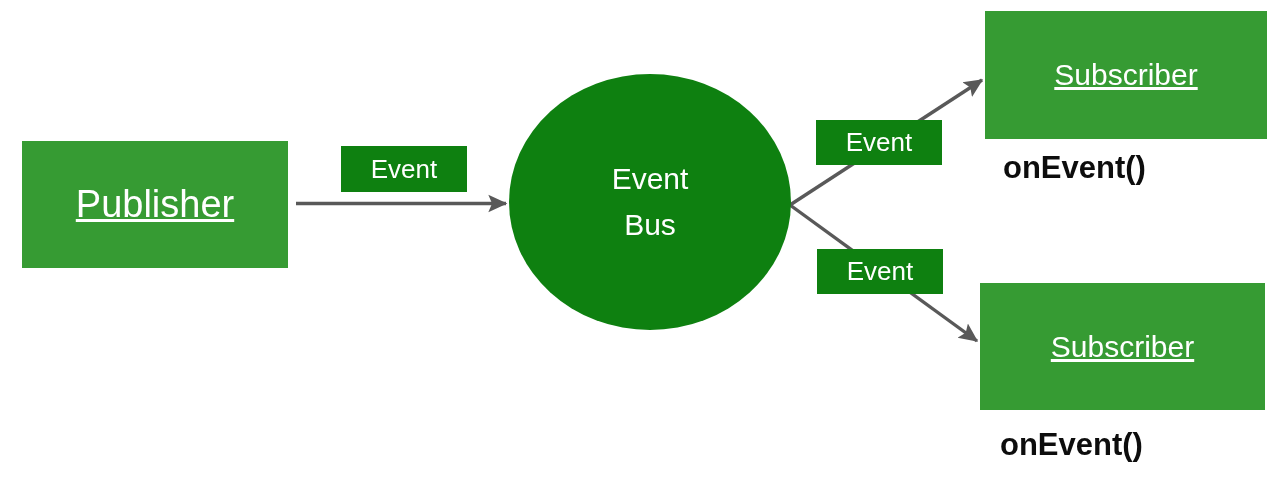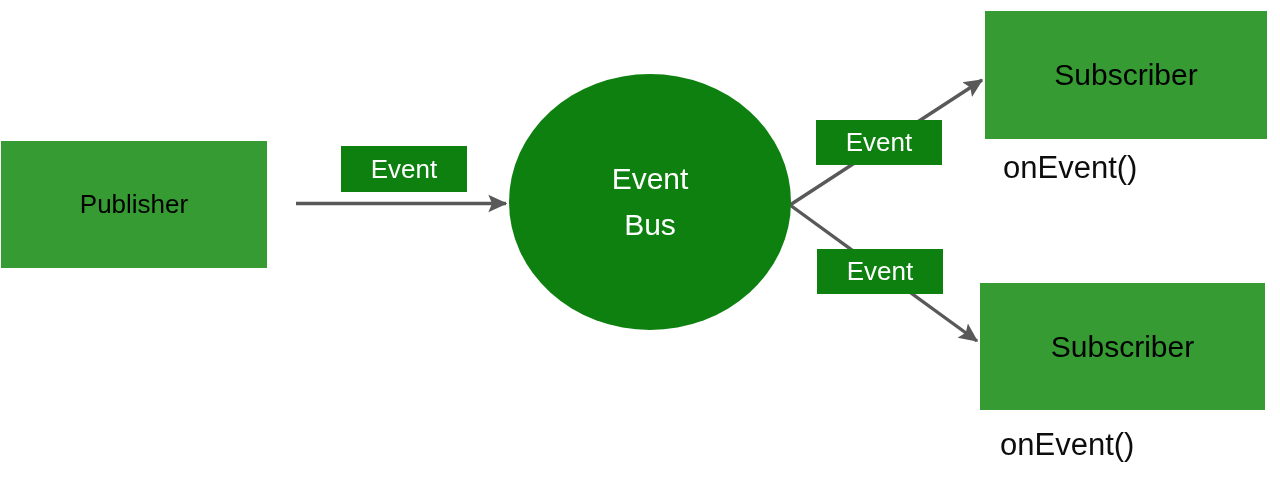--- a/index.html
+++ b/index.html
@@ -20,33 +20,34 @@
     left: 0;
     top: 0;
     width: 1280px;
     height: 479px;
   }
   .node-box {
     position: absolute;
     display: flex;
     align-items: center;
     justify-content: center;
-    color: #000000;
+    color: #ffffff;
     font-weight: 400;
     line-height: 1.18;
     text-align: center;
     box-sizing: border-box;
+    text-decoration: underline;
   }
   .node-publisher {
-    left: 1px;
+    left: 22px;
     top: 141px;
     width: 266px;
     height: 127px;
     background: #369B33;
-    font-size: 26px;
+    font-size: 38px;
   }
   .node-subscriber-top {
     left: 985px;
     top: 11px;
     width: 282px;
     height: 128px;
     background: #369B33;
     font-size: 30px;
   }
   .node-subscriber-bottom {
@@ -100,20 +101,21 @@
     left: 817px;
     top: 249px;
     width: 126px;
     height: 45px;
   }
   .plain-label {
     position: absolute;
     color: #0D0D0D;
     font-size: 31px;
     white-space: nowrap;
+    font-weight: bold;
   }
   .label-post {
     left: 355px;
     top: 226px;
   }
   .label-onevent-top {
     left: 1003px;
     top: 150px;
   }
   .label-onevent-bottom {

